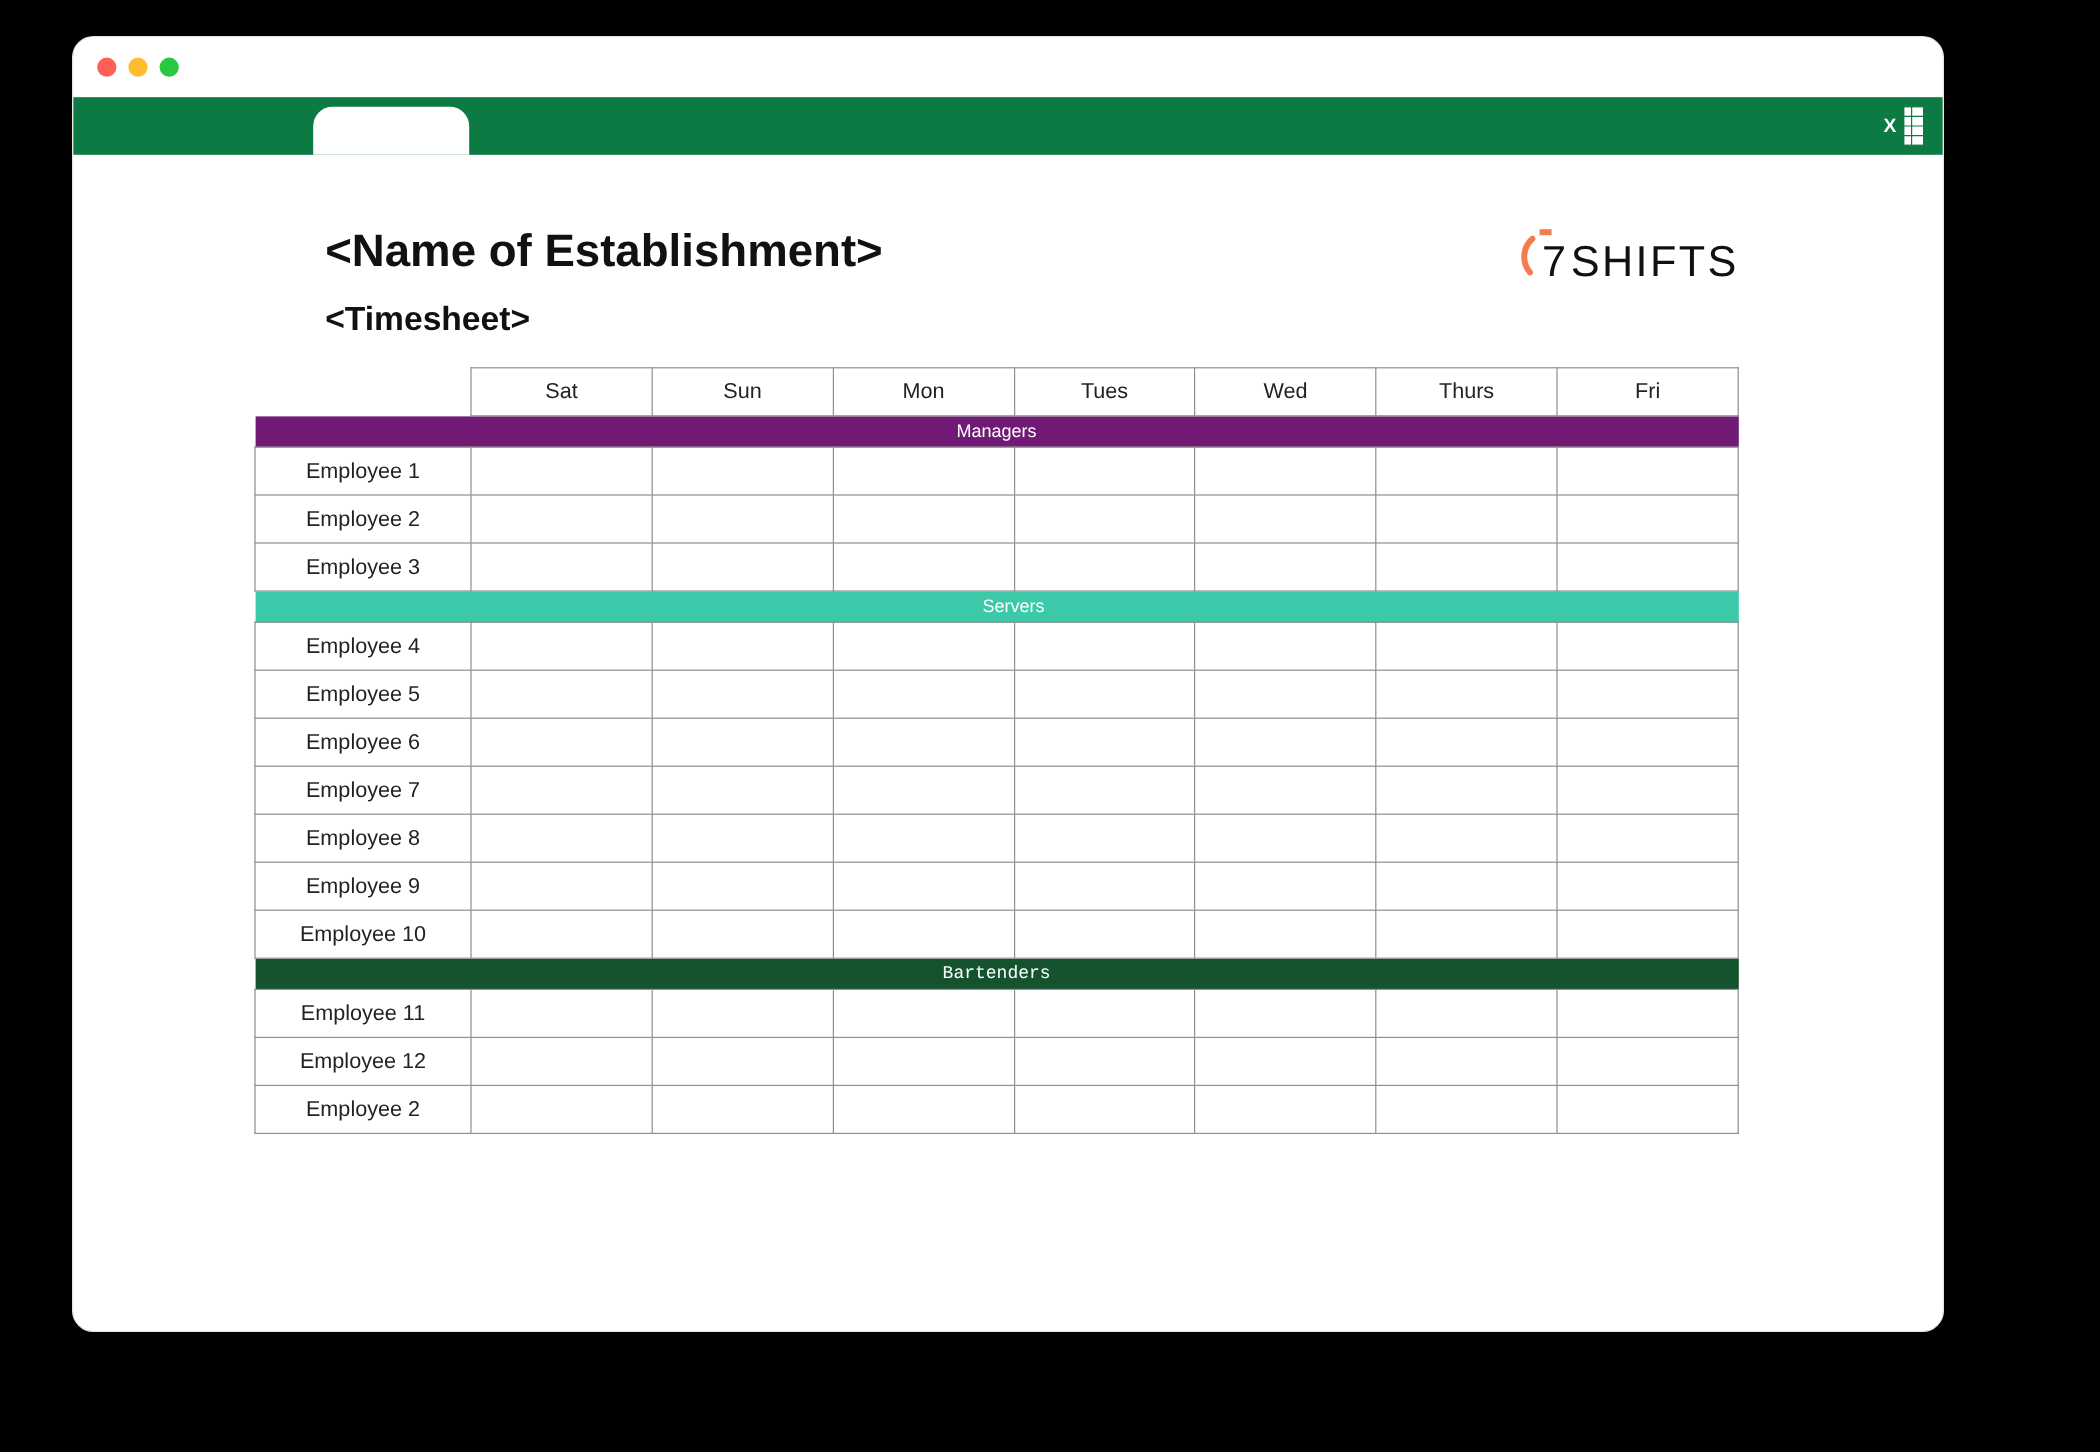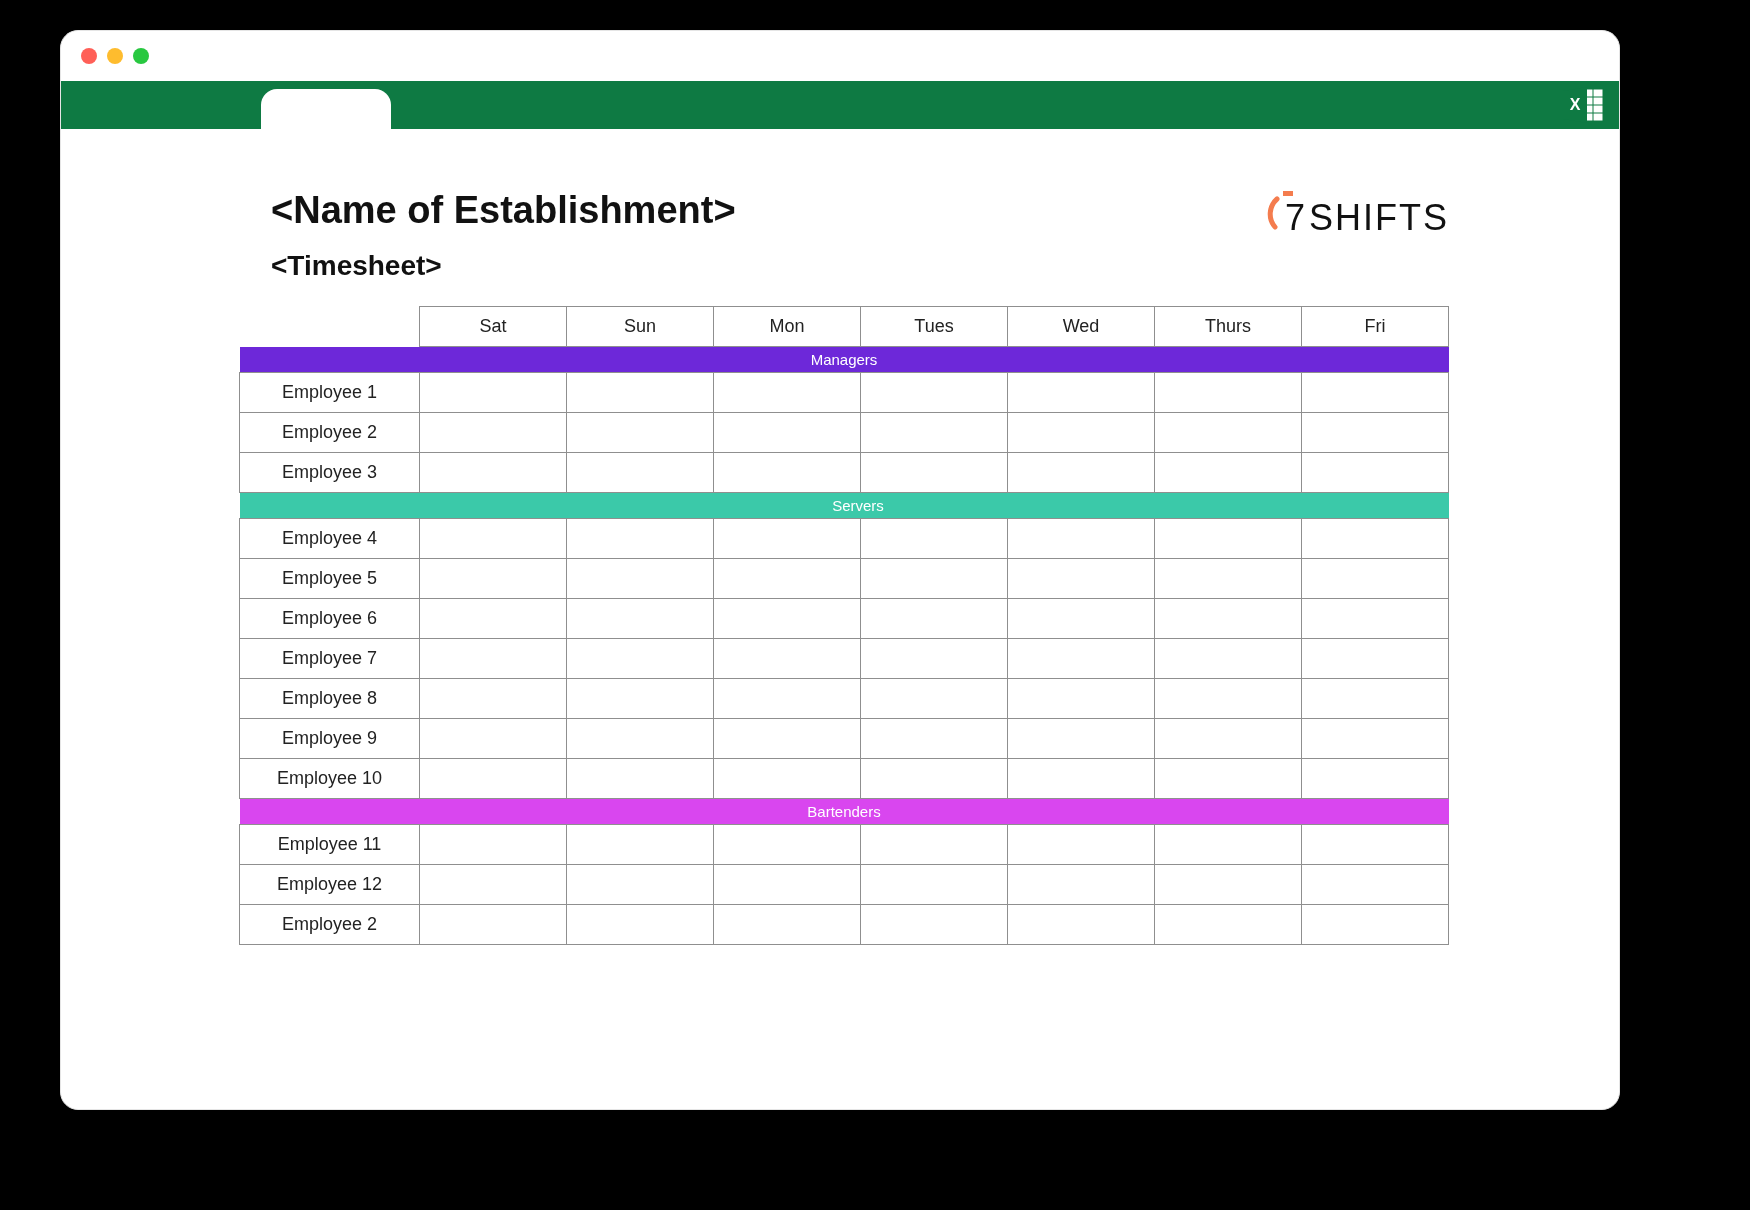--- a/index.html
+++ b/index.html
@@ -93,21 +93,21 @@
     letter-spacing: 2px;
     color: #111;
   }
   .logo .seven-wrap { position: relative; margin-right: 2px; }
   .logo .arc {
     width: 48px; height: 48px;
     display: inline-block;
   }
 
   .sheet {
-    margin-left: 108px;
+    margin-left: 81px;
     margin-right: 100px;
   }
   table {
     width: 100%;
     border-collapse: collapse;
     table-layout: fixed;
   }
   th, td {
     border: 1px solid #8f8f8f;
     height: 40px;
@@ -127,23 +127,23 @@
     background: transparent;
   }
   tr.section td {
     color: #fff;
     font-size: 15px;
     font-weight: 500;
     height: 26px;
     border: none;
     padding: 2px 0;
   }
-  tr.section.managers td { background: #6d28d9; }
+  tr.section.managers td { background: #701a75; }
   tr.section.servers td { background: #3bc9a9; padding-left: 28px; }
-  tr.section.bartenders td { background: #d946ef; }
+  tr.section.bartenders td { background: #14532d; font-family: Liberation Mono, monospace; }
   tr.data td.first-col {
     text-align: center;
     padding: 0 10px;
   }
   thead th {
     font-weight: 400;
     background: #fff;
   }
 </style>
 </head>

